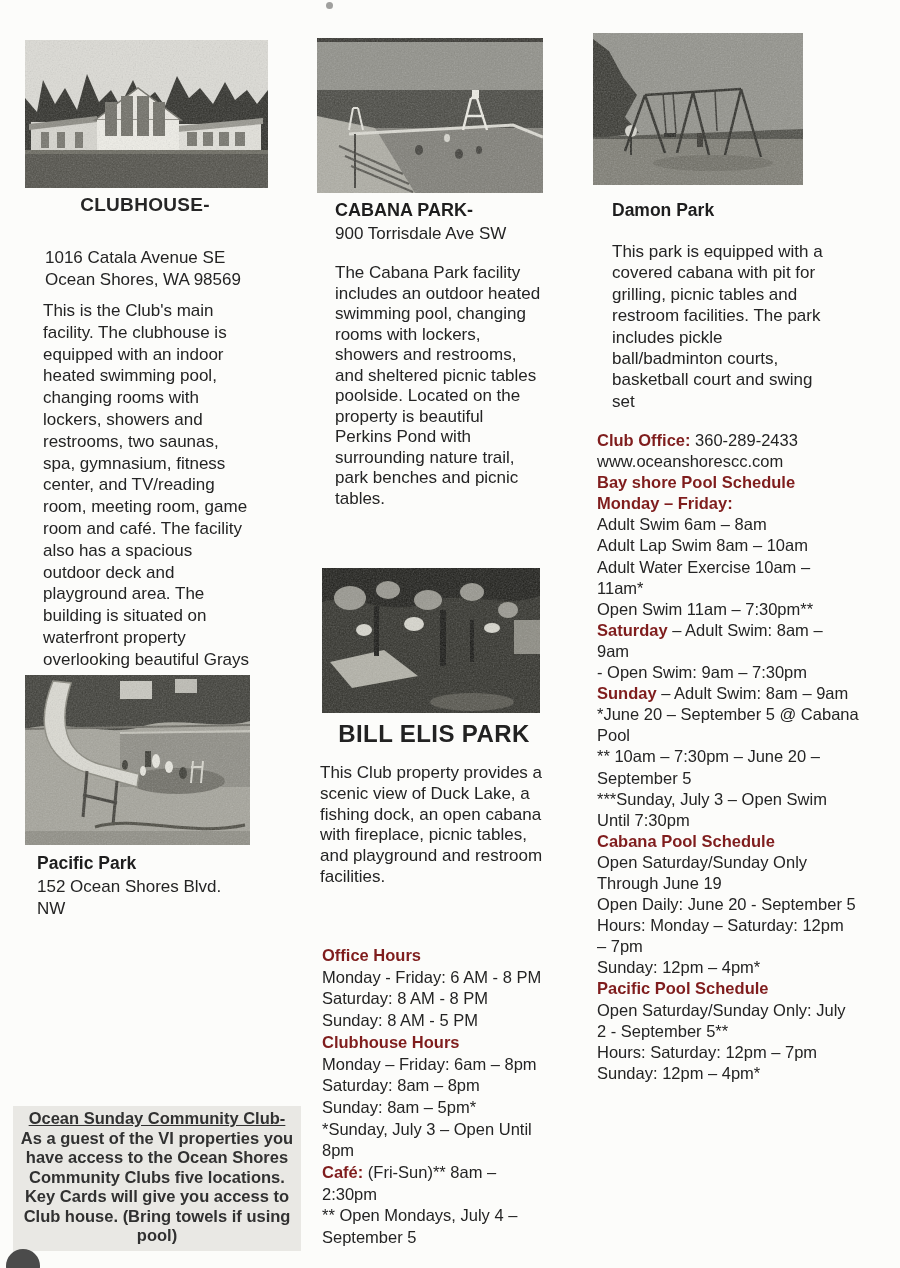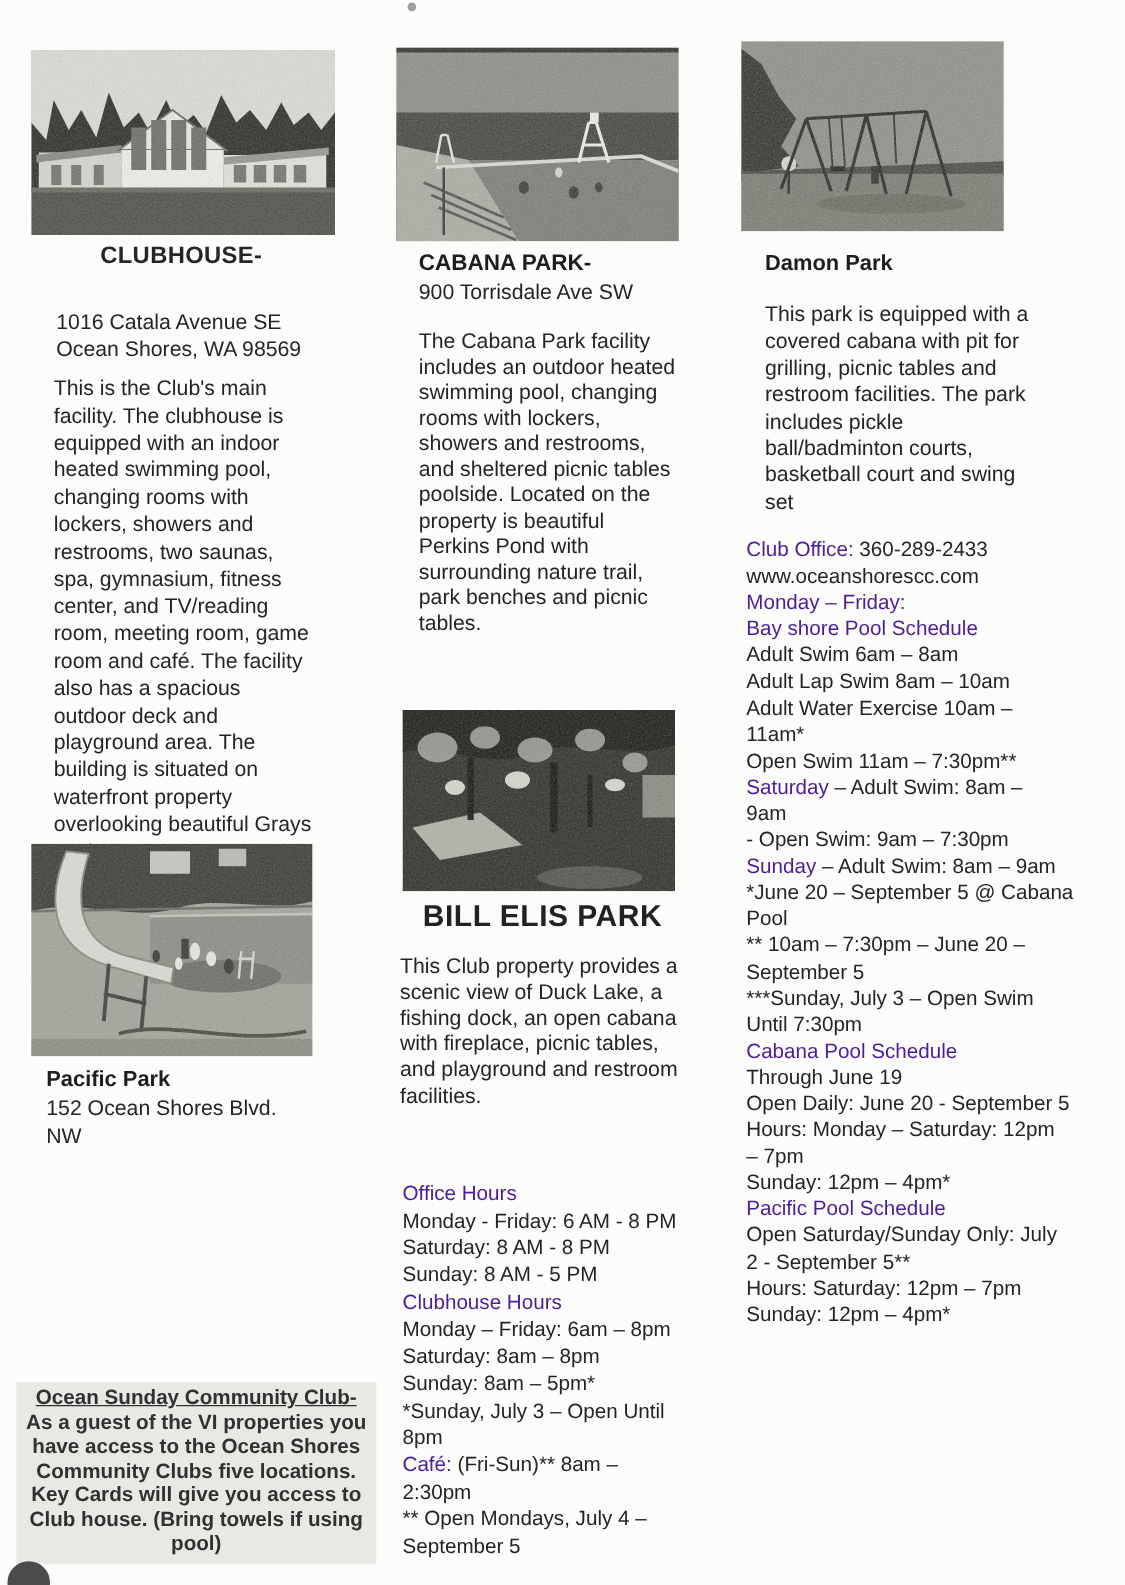--- a/index.html
+++ b/index.html
@@ -17,21 +17,21 @@
   .addr{font-size:17px;line-height:22px;}
   .body-text{font-size:17px;line-height:21.8px;}
   .body-mid{font-size:17px;line-height:20.5px;}
   .body-be{font-size:17px;line-height:20.8px;}
   .body-damon{font-size:17px;line-height:21.4px;}
   .sec-title{font-size:17.5px;font-weight:700;color:#1e1e1e;}
   .cabana-title{font-size:18px;font-weight:700;color:#1e1e1e;}
   .be-title{font-size:24px;font-weight:700;letter-spacing:.4px;color:#222;}
   .hours-line{font-size:16.5px;line-height:21.7px;white-space:pre;}
   .sched-line{font-size:16.5px;line-height:21.1px;white-space:pre;}
-  .hours-line b,.sched-line b{font-weight:400;color:#4c1d95;}
+  .hours-line b,.sched-line b{font-weight:700;color:#7f1d1d;}
   .notice{
     background:#e9e8e4;color:#313131;font-weight:700;
     font-size:16.5px;line-height:19.5px;text-align:center;padding:3px 2px 5px;
   }
   .notice .u{text-decoration:underline;}
   .corner-dot{position:absolute;width:34px;height:34px;border-radius:50%;background:#4b4b4b;}
   .tiny-dot{position:absolute;width:7px;height:7px;border-radius:50%;background:#8f8f8d;opacity:.85;}
 </style>
 </head>
 <body>
@@ -272,24 +272,24 @@
 
   <div class="abs sec-title" style="left:612px;top:200px;">Damon Park</div>
   <div class="abs body-damon" style="left:612px;top:241px;width:220px;">This park is equipped with a covered cabana with pit for grilling, picnic tables and restroom facilities. The park includes pickle ball/badminton courts, basketball court and swing set</div>
 
   <div class="abs" style="left:597px;top:430px;">
 
       <div class="sched-line"><b>Club Office:</b><span> 360-289-2433</span></div>
 
       <div class="sched-line"><b></b><span>www.oceanshorescc.com</span></div>
 
+      <div class="sched-line"><b>Bay shore Pool Schedule</b><span></span></div>
+
       <div class="sched-line"><b>Monday – Friday:</b><span></span></div>
 
-      <div class="sched-line"><b>Bay shore Pool Schedule</b><span></span></div>
-
       <div class="sched-line"><b></b><span>Adult Swim 6am – 8am</span></div>
 
       <div class="sched-line"><b></b><span>Adult Lap Swim 8am – 10am</span></div>
 
       <div class="sched-line"><b></b><span>Adult Water Exercise 10am –</span></div>
 
       <div class="sched-line"><b></b><span>11am*</span></div>
 
       <div class="sched-line"><b></b><span>Open Swim 11am – 7:30pm**</span></div>
 
@@ -309,20 +309,21 @@
       <div class="sched-line"><b></b><span>** 10am – 7:30pm – June 20 –</span></div>
 
       <div class="sched-line"><b></b><span>September 5</span></div>
 
       <div class="sched-line"><b></b><span>***Sunday, July 3 – Open Swim</span></div>
 
       <div class="sched-line"><b></b><span>Until 7:30pm</span></div>
 
       <div class="sched-line"><b>Cabana Pool Schedule</b><span></span></div>
 
+      <div class="sched-line"><b></b><span>Open Saturday/Sunday Only</span></div>
 
       <div class="sched-line"><b></b><span>Through June 19</span></div>
 
       <div class="sched-line"><b></b><span>Open Daily: June 20 - September 5</span></div>
 
       <div class="sched-line"><b></b><span>Hours: Monday – Saturday: 12pm</span></div>
 
       <div class="sched-line"><b></b><span>– 7pm</span></div>
 
       <div class="sched-line"><b></b><span>Sunday: 12pm – 4pm*</span></div>

